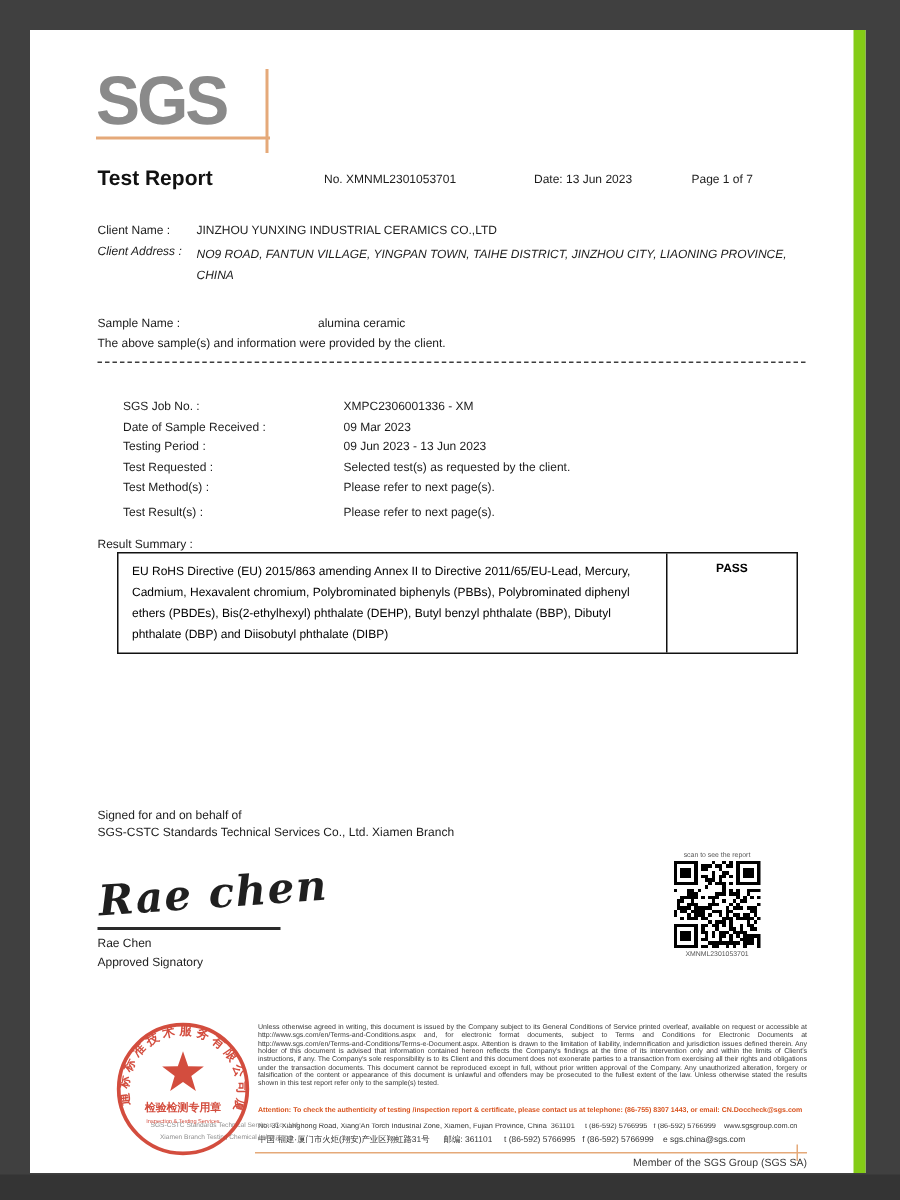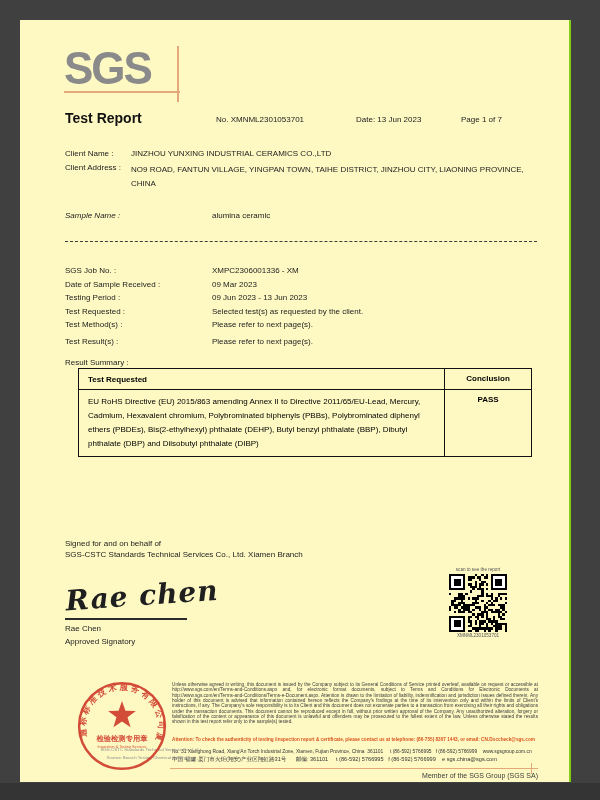--- a/index.html
+++ b/index.html
@@ -4,21 +4,21 @@
 <style>
   html,body{margin:0;padding:0;}
   body{
     width:600px;height:800px;position:relative;overflow:hidden;
     background:#404040;
     font-family:"Liberation Sans", sans-serif;
     -webkit-font-smoothing:antialiased;
   }
   .page{
     position:absolute;left:20px;top:20px;width:549px;height:762px;
-    background:#fef9c3;border-right:2px solid #84cc16;
+    background:#ffffff;border-right:8px solid #84cc16;
   }
   .abs{position:absolute;}
   .lbl{font-size:8px;color:#1c1c1c;}
   .val{font-size:8px;color:#1c1c1c;}
   
   .sgs-logo{
     left:44px;top:26px;font-size:44px;font-weight:800;color:#8a8a8a;
     letter-spacing:-2px;line-height:44px;transform:scaleY(1.04);
   }
   .crop-h{left:44px;top:71px;width:116px;height:2px;background:#e5a979;}
@@ -76,30 +76,31 @@
 
   <div class="abs title">Test Report</div>
   <div class="abs hmeta" style="left:196px;">No. XMNML2301053701</div>
   <div class="abs hmeta" style="left:336px;">Date: 13 Jun 2023</div>
   <div class="abs hmeta" style="left:441px;">Page 1 of 7</div>
 
   <div class="abs client-row" style="top:129px;">
     <span class="client-label">Client Name :</span>
     <span style="position:absolute;left:66px;top:0;width:430px;">JINZHOU YUNXING INDUSTRIAL CERAMICS CO.,LTD</span>
   </div>
-  <div class="abs client-row" style="top:143px;">
+  <div class="abs client-row" style="top:143px;font-style:italic;">
     <span class="client-label">Client Address :</span>
     <span style="position:absolute;left:66px;top:0;width:408px;line-height:13.5px;">NO9 ROAD, FANTUN VILLAGE, YINGPAN TOWN, TAIHE DISTRICT, JINZHOU CITY, LIAONING PROVINCE, CHINA</span>
   </div>
 
-  <div class="abs lbl" style="left:45px;top:191px;font-style:italic;">Sample Name :</div>
+  <div class="abs lbl" style="left:45px;top:191px;">Sample Name :</div>
   <div class="abs val" style="left:192px;top:191px;">alumina ceramic</div>
+  <div class="abs lbl" style="left:45px;top:204px;">The above sample(s) and information were provided by the client.</div>
   <div class="abs dash"></div>
 
-  <div class="abs" style="left:45px;top:246px;width:470px;height:90px;font-size:8px;color:#1c1c1c;text-align:right;">
+  <div class="abs" style="left:62px;top:246px;width:470px;height:90px;font-size:8px;color:#1c1c1c;text-align:right;">
     <div style="position:relative;height:13.5px;">
         <span class="job-label">SGS Job No. :</span>
         <span class="job-val">XMPC2306001336 - XM</span>
       </div>
     <div style="position:relative;height:13.5px;">
         <span class="job-label">Date of Sample Received :</span>
         <span class="job-val">09 Mar 2023</span>
       </div>
     <div style="position:relative;height:13.5px;">
         <span class="job-label">Testing Period :</span>
@@ -114,24 +115,20 @@
         <span class="job-val">Please refer to next page(s).</span>
       </div>
     <div style="position:relative;height:13.5px;">
         <span class="job-label">Test Result(s) :</span>
         <span class="job-val">Please refer to next page(s).</span>
       </div>
   </div>
 
   <div class="abs lbl" style="left:45px;top:338px;">Result Summary :</div>
   <div class="abs rtable">
-    <div class="hdr">
-      <div class="c1">Test Requested</div>
-      <div class="c2" style="font-weight:bold;">Conclusion</div>
-    </div>
     <div class="bdy">
       <div class="c1">EU RoHS Directive (EU) 2015/863 amending Annex II to Directive 2011/65/EU-Lead, Mercury, Cadmium, Hexavalent chromium, Polybrominated biphenyls (PBBs), Polybrominated diphenyl ethers (PBDEs), Bis(2-ethylhexyl) phthalate (DEHP), Butyl benzyl phthalate (BBP), Dibutyl phthalate (DBP) and Diisobutyl phthalate (DIBP)</div>
       <div class="c2">PASS</div>
     </div>
   </div>
 
   <div class="abs lbl" style="left:45px;top:519px;">Signed for and on behalf of</div>
   <div class="abs lbl" style="left:45px;top:530px;">SGS-CSTC Standards Technical Services Co., Ltd. Xiamen Branch</div>
   <svg class="abs sig-script" width="160" height="48">
     <text x="4" y="34" font-family="DejaVu Serif, serif" font-style="italic" font-weight="bold" font-size="28" fill="#1f1f1f" transform="rotate(-4 10 30)" letter-spacing="1">Rae chen</text>

